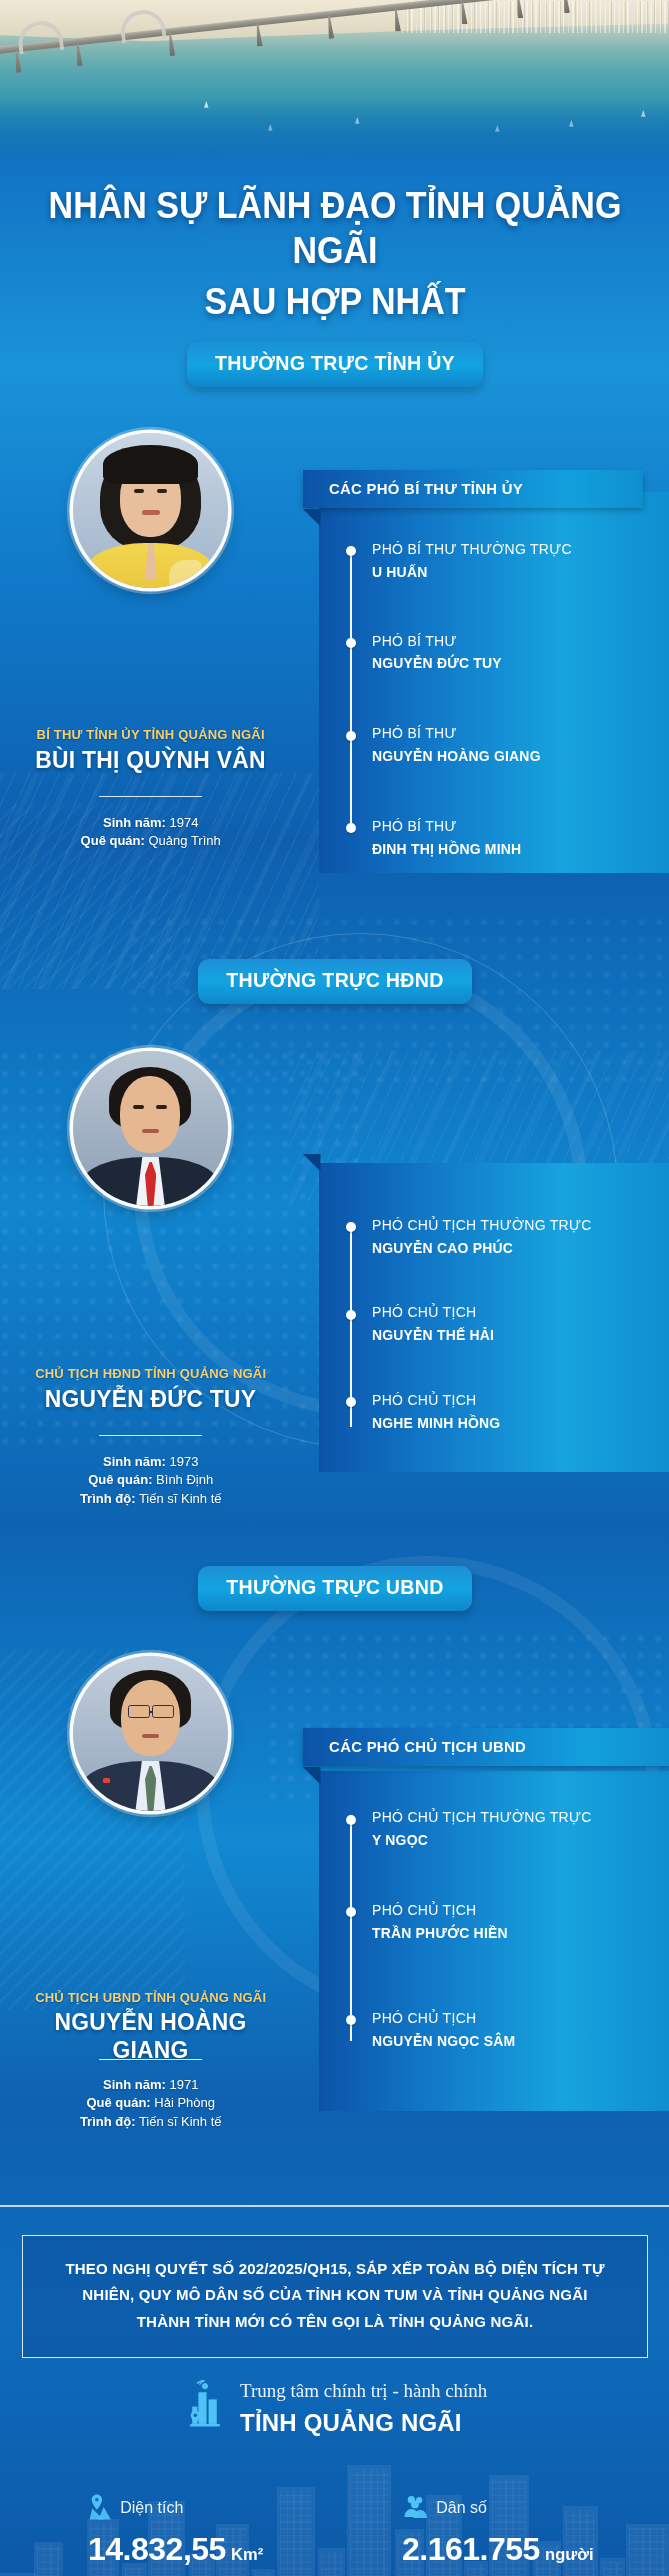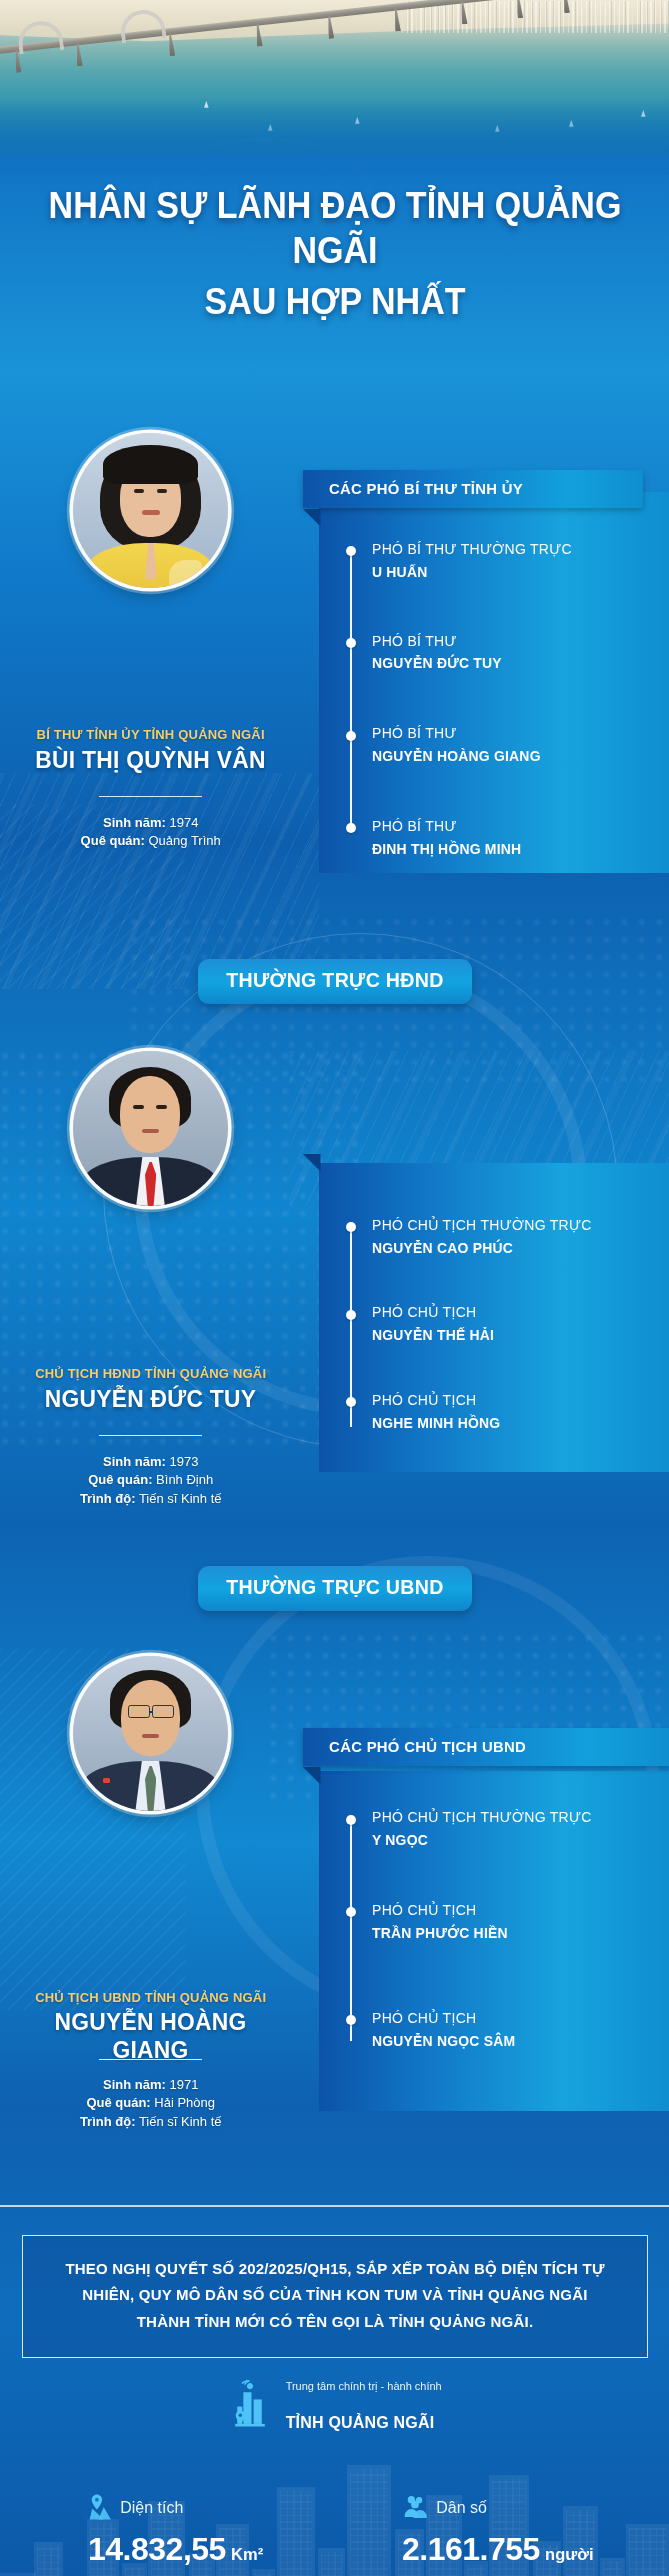--- a/index.html
+++ b/index.html
@@ -233,22 +233,22 @@
   .note-box p {
     font-size: 15.5px; font-weight: 800; line-height: 1.72; letter-spacing: 0.2px;
     text-transform: uppercase; font-stretch: condensed; transform: scaleX(.97);
   }
 
   
   .cap-row {
     position: absolute; left: 0; width: 670px;
     display: flex; justify-content: center; align-items: flex-start; gap: 13.4px;
   }
-  .cap-label { font-size: 11px; color: #eaf4fb; font-weight: 400; }
-  .cap-value { font-size: 16px; font-weight: 900; letter-spacing: 0.2px; margin-top: 22px; text-transform: uppercase; }
+  .cap-label { font-size: 19px; color: #eaf4fb; font-weight: 400; font-family: Liberation Serif, serif; }
+  .cap-value { font-size: 24px; font-weight: 900; letter-spacing: 0.2px; margin-top: 7px; text-transform: uppercase; }
 
   
   .stats { position: absolute; left: 0; width: 670px; display: flex; }
   .stat { width: 50%; padding-left: 88px; }
   .stat.right { padding-left: 67px; }
   .stat-head { display: flex; align-items: center; gap: 8.2px; }
   .stat-head .t { font-size: 16px; color: #eaf4fb; }
   .stat-val { margin-top: 9.3px; font-size: 32px; font-weight: 900; letter-spacing: -0.5px; }
   .stat-val .unit { font-size: 16.5px; font-weight: 700; margin-left: 5.2px; letter-spacing: 0; }
 
@@ -307,20 +307,23 @@
   <div class="pattern-band pattern-dots" style="left:129px; top:917px; width:541px; height:165px; opacity:.10;"></div>
   <div class="pattern-band pattern-tri" style="left:0; top:804px; width:185px; height:185px; opacity:.10;"></div>
   <div class="gong-ring thick" style="left:134px; top:963px; width:453px; height:453px;"></div>
   <div class="gong-ring" style="left:103px; top:933px; width:515px; height:515px;"></div>
   <div class="pattern-band pattern-dots" style="left:0; top:1051px; width:361px; height:402px; opacity:.12;"></div>
   <div class="pattern-band pattern-diag" style="left:289px; top:1051px; width:381px; height:155px; opacity:.11;"></div>
   <div class="pattern-band pattern-dots" style="left:268px; top:1633px; width:402px; height:175px; opacity:.12;"></div>
   <div class="pattern-band pattern-tri" style="left:0; top:1649px; width:185px; height:361px; opacity:.11;"></div>
   <div class="gong-ring thick" style="left:196px; top:1556px; width:464px; height:464px; opacity:.9;"></div>
 
+  <div class="pill-wrap" style="top:342px;">
+    <div class="pill">THƯỜNG TRỰC TỈNH ỦY</div>
+  </div>
 
   <div class="portrait" style="left:73px; top:433px;">
     <div class="bg"></div>
     <div class="ph-hair" style="left:27px; top:14.4px; width:101px; height:103px; background:#1d1a18;"></div>
     <div class="ph-face" style="left:47px; top:27px; width:61px; height:77px; background:#e8bf9c;"></div>
     <div class="ph-hair" style="left:30px; top:12.4px; width:95px; height:39px; background:#171412; border-radius:50% 50% 20% 20%;"></div>
     <div style="position:absolute; left:61px; top:56px; width:10.3px; height:4.1px; background:#2c2218; border-radius:2.1px;"></div>
     <div style="position:absolute; left:84px; top:56px; width:10.3px; height:4.1px; background:#2c2218; border-radius:2.1px;"></div>
     <div style="position:absolute; left:69px; top:77px; width:17.5px; height:4.6px; background:#b9604f; border-radius:3.1px;"></div>
     <div class="ph-body" style="left:14.4px; top:110px; width:126px; height:57px; background:linear-gradient(180deg,#f3d64f 0%, #e7c43a 100%);"></div>

